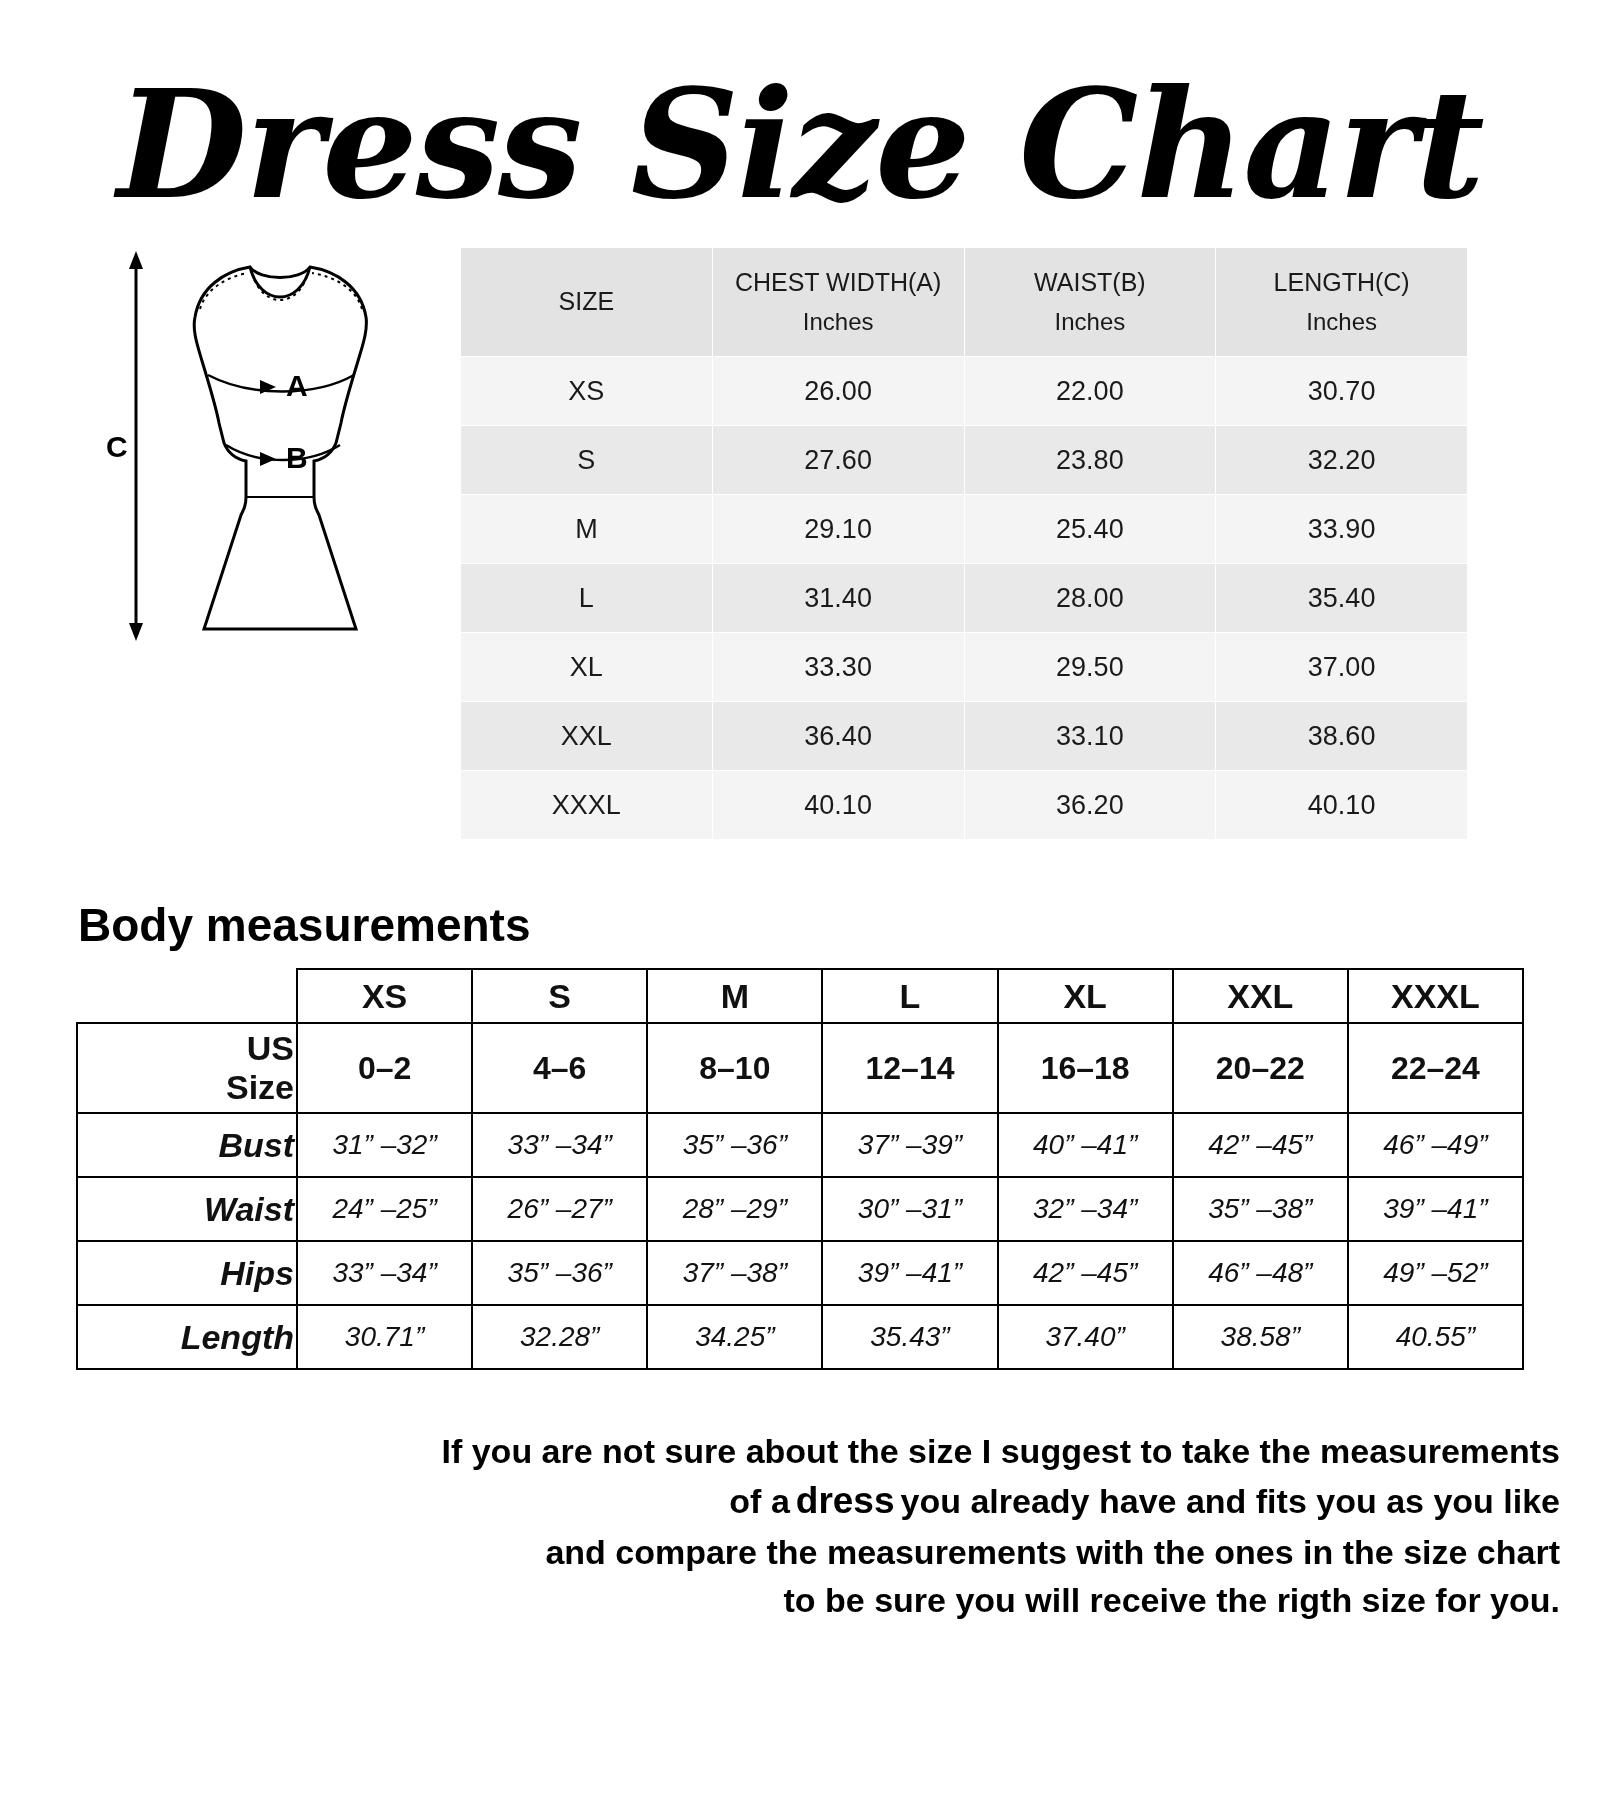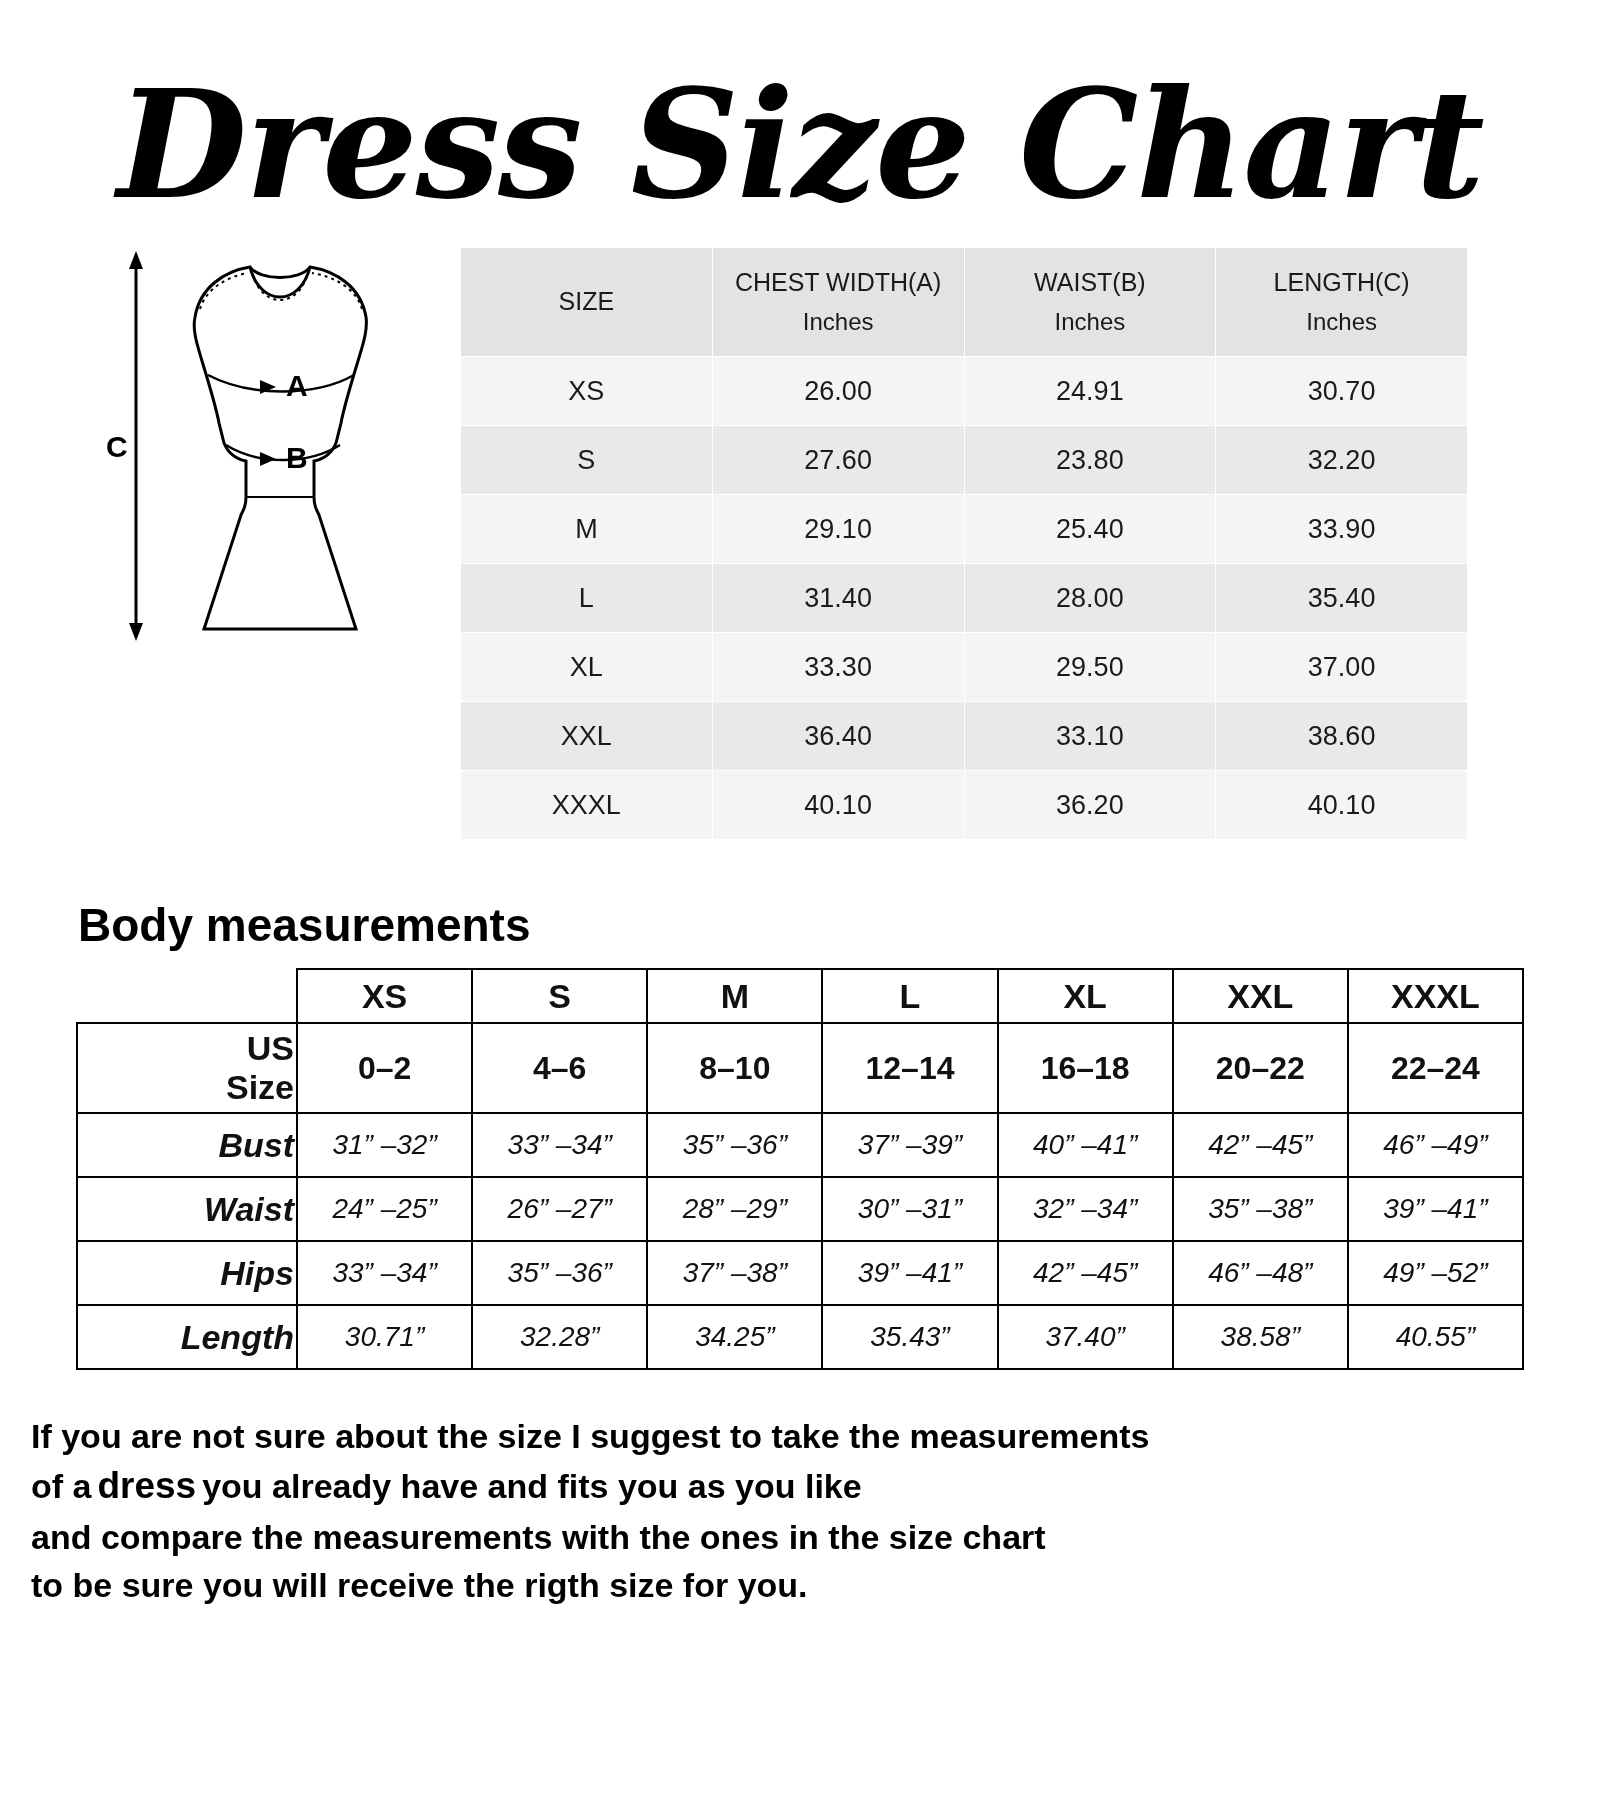--- a/index.html
+++ b/index.html
@@ -109,26 +109,26 @@
   table.bm td.corner { border-top: none; border-left: none; background: #fff; }
   table.bm td.hdr { font-size: 34px; font-weight: bold; }
   table.bm td.rowlabel { font-size: 34px; font-weight: bold; text-align: right; }
   table.bm td.us-size { font-size: 32px; font-weight: bold; line-height: 1.15; }
   table.bm tr.us td { height: 84px; }
   table.bm td.meas { font-size: 28px; border-radius: 28px; }
   table.bm tr.tall td { height: 58px; font-style: italic; }
 
   
   .note {
-    text-align: left;
+    text-align: right;
     font-size: 34px;
     font-weight: bold;
     line-height: 1.42;
-    margin-top: 42px;
-    padding: 0 31px;
+    margin-top: 57px;
+    padding: 0 40px;
     color: #000;
   }
   .note .word-dress {
     font-size: 37px;
     padding: 0 6px;
   }
 </style>
 </head>
 <body>
 
@@ -189,21 +189,21 @@
           <td>
             <span>LENGTH(C)</span>
             <span class="sub">Inches</span>
           </td>
         </tr>
       </thead>
       <tbody>
         <tr class="odd">
           <td>XS</td>
           <td>26.00</td>
-          <td>24.91</td>
+          <td>22.00</td>
           <td>30.70</td>
         </tr>
         <tr class="even">
           <td>S</td>
           <td>27.60</td>
           <td>23.80</td>
           <td>32.20</td>
         </tr>
         <tr class="odd">
           <td>M</td>

